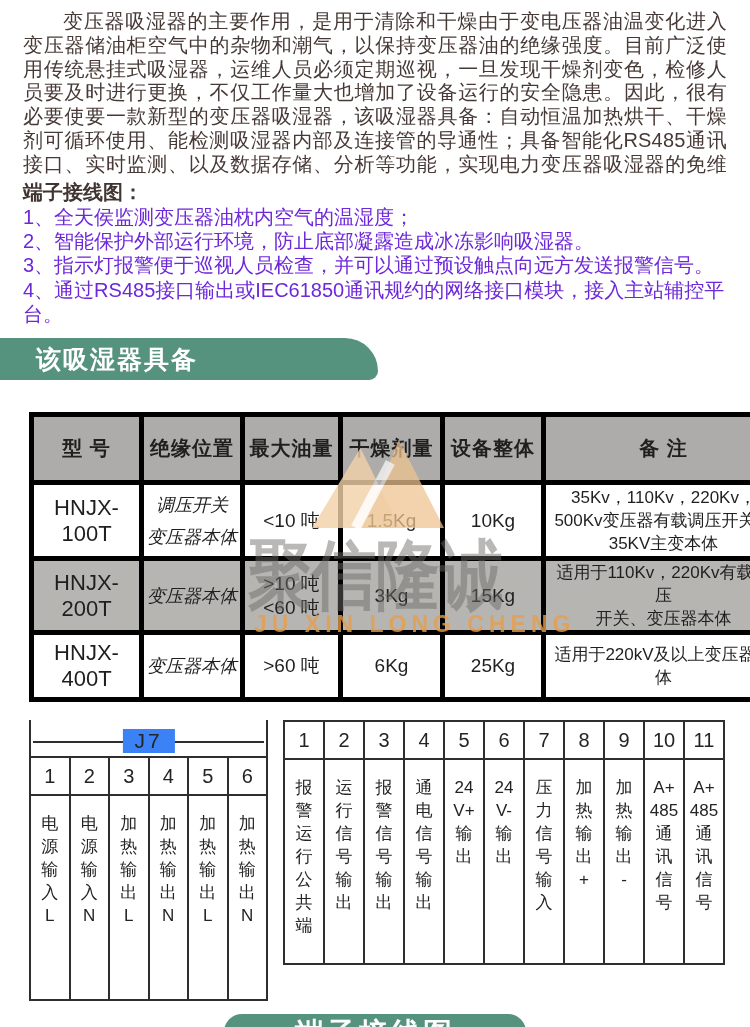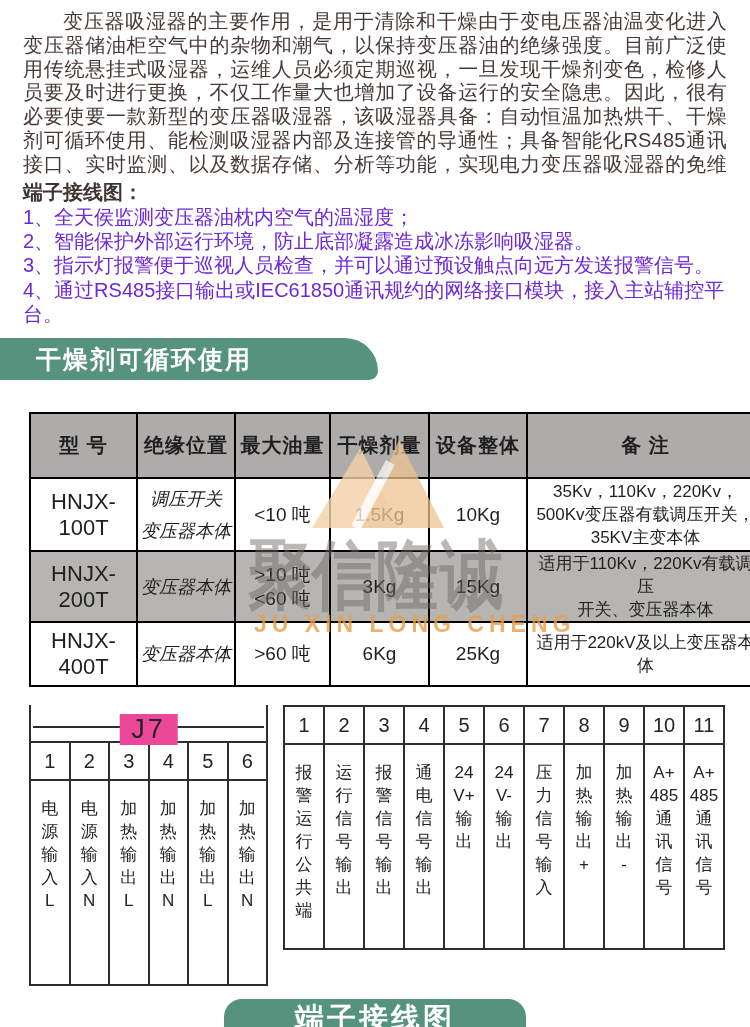--- a/index.html
+++ b/index.html
@@ -20,39 +20,39 @@
   
   .banner1 {
     margin-top:12px; width:378px; height:42px; background:#55937e;
     border-radius:0 44px 12px 0; color:#fff; font-size:25px; font-weight:bold;
     display:flex; align-items:center; padding-left:36px; box-sizing:border-box;
     letter-spacing:2px;
   }
 
   
   .ptable { border-collapse:collapse; margin:32px 0 0 29px; table-layout:fixed; width:698px; }
-  .ptable th,.ptable td { border:2px solid #000000; text-align:center; vertical-align:middle; padding:0 2px; color:#1f1f1f; }
+  .ptable th,.ptable td { border:5px solid #000000; text-align:center; vertical-align:middle; padding:0 2px; color:#1f1f1f; }
   .ptable th { background:#adacaa; font-size:20px; font-weight:bold; height:63px; letter-spacing:1px; }
   tr.r1 td { height:71px; background:#fff; }
   tr.r2 td { height:60px; background:#b6b5b2; }
   tr.r3 td { height:62px; background:#fff; }
   .model { font-size:22px; }
   .pos   { font-size:18px; line-height:32px; white-space:pre-line;font-style:italic; }
   .val   { font-size:19px; line-height:24px; white-space:pre-line; }
   .note  { font-size:17px; line-height:23px; white-space:pre-line; }
 
   
   .terminal { display:flex; margin:18px 0 0 29px; align-items:flex-start; }
   table.tblock { border-collapse:collapse; table-layout:fixed; }
   .tblock td { border:2px solid #2e2e2e; padding:0; text-align:center; color:#242424; }
   .tblock td.band { border-top:none; border-bottom:none; height:36px; position:relative; background:#fff; }
   .bandline { position:absolute; left:2px; right:2px; top:21px; height:0; border-top:2px solid #2e2e2e; }
   .jlabel {
     position:absolute; left:50%; top:9px; transform:translateX(-50%);
-    background:#ec4899; padding:0 12px; font-size:27px; letter-spacing:3px; z-index:1;
+    background:#3b82f6; padding:0 12px; font-size:21px; letter-spacing:3px; z-index:1;
   }
   tr.numrow td { height:36px; font-size:20px; }
   tr.cellrow td { height:203px; vertical-align:top; }
   .vcell { padding-top:16px; font-size:17px; line-height:23px; white-space:pre-line; }
   .tleft  { width:239px; }
   .tright { width:442px; margin-left:15px; }
 
   
   .banner2 {
     width:302px; height:40px; margin:13px auto 0; background:#55937e;
@@ -79,21 +79,21 @@
 <body>
 
 <div class="intro">变压器吸湿器的主要作用，是用于清除和干燥由于变电压器油温变化进入变压器储油柜空气中的杂物和潮气，以保持变压器油的绝缘强度。目前广泛使用传统悬挂式吸湿器，运维人员必须定期巡视，一旦发现干燥剂变色，检修人员要及时进行更换，不仅工作量大也增加了设备运行的安全隐患。因此，很有必要使要一款新型的变压器吸湿器，该吸湿器具备：自动恒温加热烘干、干燥剂可循环使用、能检测吸湿器内部及连接管的导通性；具备智能化RS485通讯接口、实时监测、以及数据存储、分析等功能，实现电力变压器吸湿器的免维护智能解决方案。</div>
 
 <div class="features-title">端子接线图：</div>
 <div class="feature-item">1、全天侯监测变压器油枕内空气的温湿度；</div>
 <div class="feature-item">2、智能保护外部运行环境，防止底部凝露造成冰冻影响吸湿器。</div>
 <div class="feature-item">3、指示灯报警便于巡视人员检查，并可以通过预设触点向远方发送报警信号。</div>
 <div class="feature-item">4、通过RS485接口输出或IEC61850通讯规约的网络接口模块，接入主站辅控平台。</div>
 
-<div class="banner1">干燥剂可循环使用</div>
+<div class="banner1">该吸湿器具备</div>
 
 <table class="ptable">
   <tbody>
       <tr>
     <th style="width:101px">型 号</th>
     <th style="width:92px">绝缘位置</th>
     <th style="width:89px">最大油量</th>
     <th style="width:93px">干燥剂量</th>
     <th style="width:92px">设备整体</th>
     <th style="width:231px">备 注</th>

